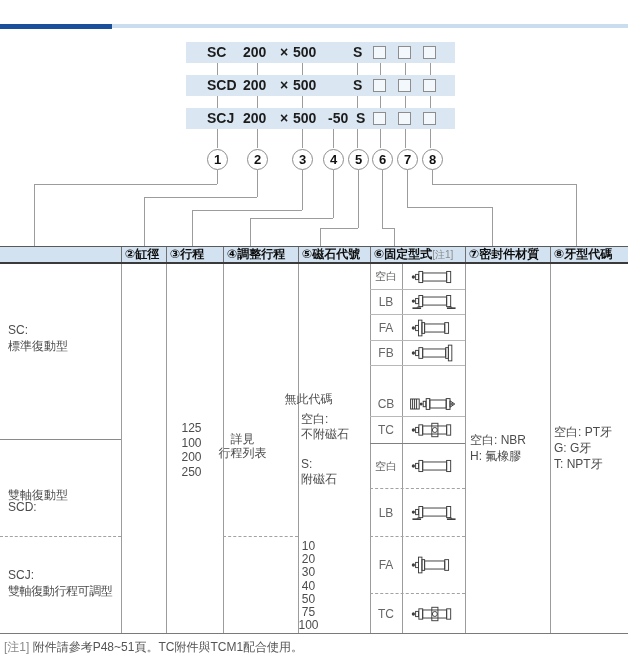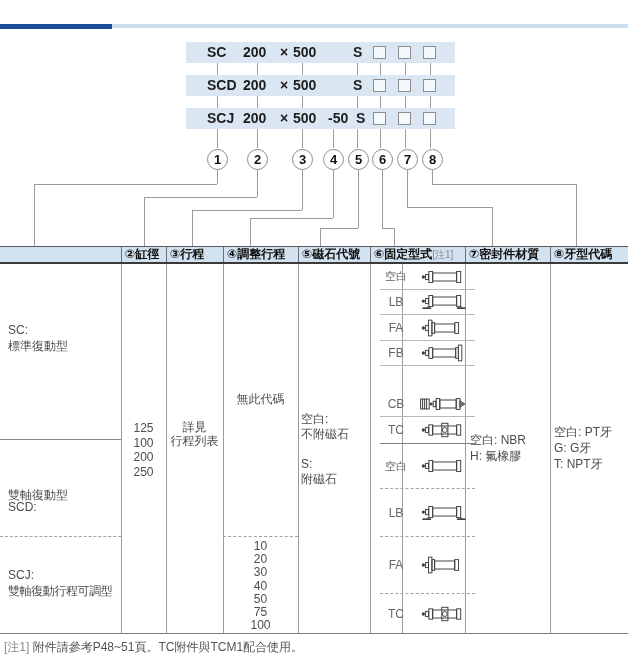--- a/index.html
+++ b/index.html
@@ -21,23 +21,23 @@
           background:#fff;text-align:center;line-height:19px;font-size:13px;font-weight:bold;color:#111;}
 
   .thead{position:absolute;left:0;top:246px;width:628px;height:18px;background:#d3e2f0;
          border-top:1px solid #5a5a5a;border-bottom:2px solid #3a3a3a;box-sizing:border-box;}
   .th{position:absolute;top:0;height:15px;line-height:15px;font-size:12px;font-weight:bold;color:#0e0e0e;
       padding-left:3px;box-sizing:border-box;white-space:nowrap;}
   .thb{border-left:1px solid #707070;}
   .hnote{font-weight:normal;font-size:10px;color:#8a8a8a;}
 
   .cell-text{position:absolute;font-size:12px;color:#4c4c4c;line-height:15px;white-space:nowrap;}
-  .center{text-align:center;}
-
-  .mount-row{position:absolute;left:380px;width:95px;display:flex;box-sizing:border-box;}
+  .center{text-align:center;padding-left:48px;}
+
+  .mount-row{position:absolute;left:370px;width:95px;display:flex;box-sizing:border-box;}
   .mlabel{width:32px;display:flex;align-items:center;justify-content:center;font-size:12px;color:#666;}
   .micon{flex:1;display:flex;align-items:center;justify-content:center;}
   .sep-solid{border-bottom:1px solid #b8b8b8;}
   .sep-strong{border-bottom:1px solid #808080;}
   .sep-dash{border-bottom:1px dashed #a2a2a2;}
   svg.cyl{stroke:#3f3f3f;stroke-width:1;fill:none;}
 
   .footnote{position:absolute;left:4px;top:639px;font-size:12px;color:#555;white-space:nowrap;}
   .note-ref{color:#8a8a8a;}
 </style>
@@ -176,21 +176,21 @@
   <div class="cell-text" style="left:8px;top:568px">SCJ:</div>
   <div class="cell-text" style="left:8px;top:584px;letter-spacing:-0.4px">雙軸復動行程可調型</div>
 
   <div class="cell-text center" style="left:121px;top:421px;width:45px;line-height:14.5px">
     <div>125</div>
     <div>100</div>
     <div>200</div>
     <div>250</div>
   </div>
 
-  <div class="cell-text center" style="left:166px;top:420px;width:57px;line-height:14px">
+  <div class="cell-text center" style="left:166px;top:432px;width:57px;line-height:14px">
     <div>詳見</div>
     <div>行程列表</div>
   </div>
 
   <div class="cell-text center" style="left:223px;top:392px;width:75px">無此代碼</div>
   <div class="dash-line" style="left:223px;top:536px;width:75px"></div>
   <div class="cell-text center" style="left:223px;top:540px;width:75px;line-height:13.2px">
     <div>10</div>
     <div>20</div>
     <div>30</div>

